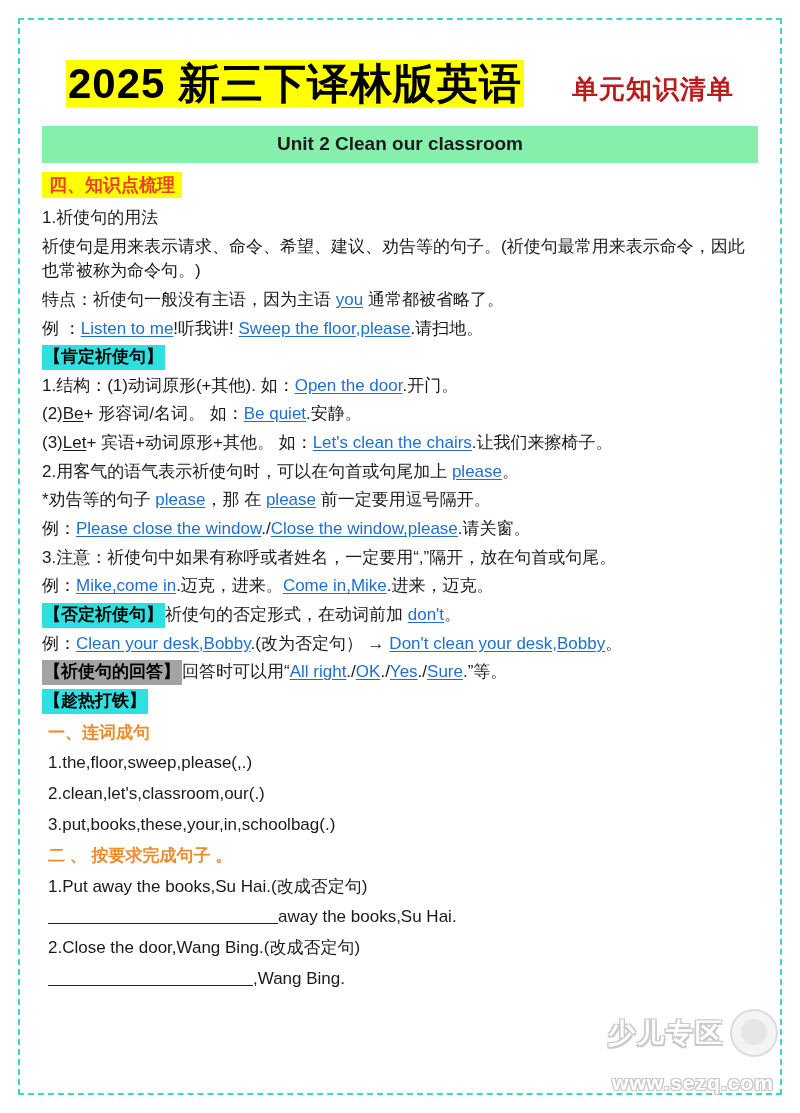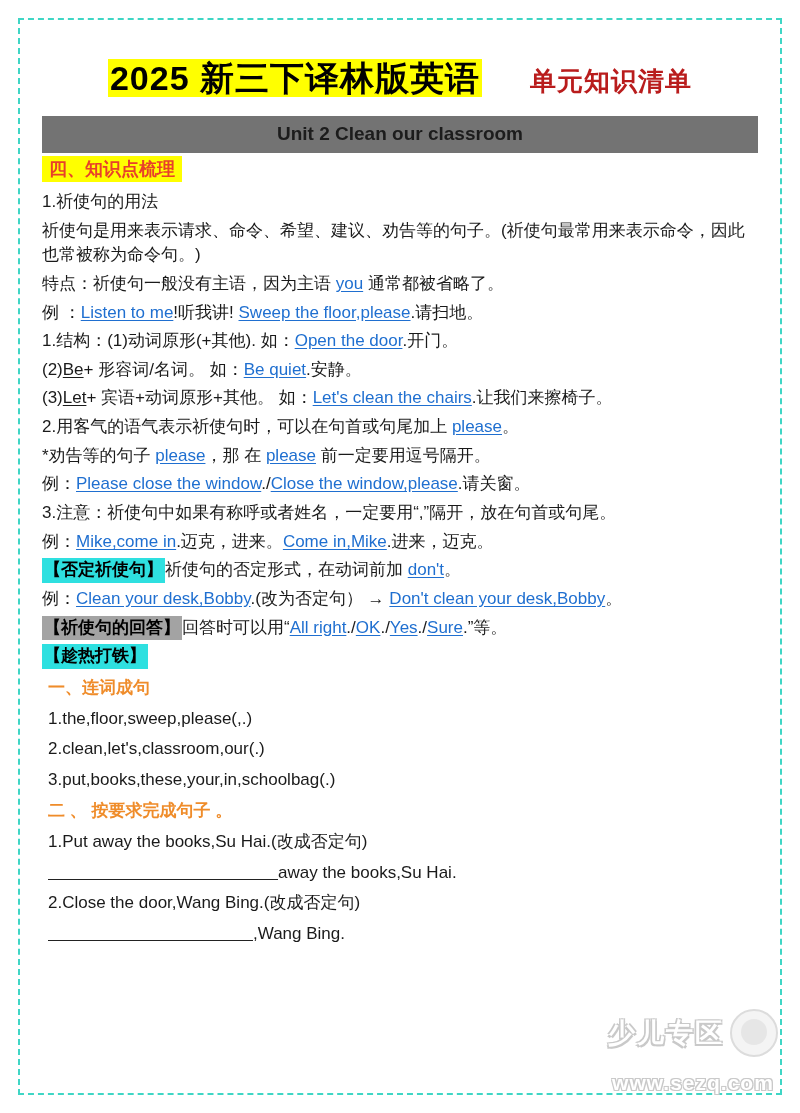--- a/index.html
+++ b/index.html
@@ -25,42 +25,42 @@
     box-sizing: border-box;
     padding: 14px 22px 0 22px;
   }
   .title-row {
     text-align: center;
     margin-top: 22px;
     margin-bottom: 14px;
     white-space: nowrap;
   }
   .title-a {
-    font-size: 34px;
+    font-size: 42px;
     font-weight: bold;
     background: #ffff00;
     color: #000;
     padding: 0 2px;
     letter-spacing: 1px;
   }
   .title-b {
     font-size: 26px;
     font-weight: bold;
     color: #b91c1c;
     letter-spacing: 1px;
     padding-left: 48px;
   }
   .unit-bar {
-    background: #737373;
+    background: #86efac;
     text-align: center;
     font-size: 19px;
     font-weight: bold;
     color: #1c1c1c;
     padding: 7px 0 8px 0;
-    margin-bottom: 0;
+    margin-bottom: 6px;
   }
   .sec-head {
     display: inline-block;
     background: #ffff00;
     color: #e8402a;
     font-weight: bold;
     font-size: 18px;
     padding: 1px 7px;
     margin: 3px 0 4px 0;
   }
@@ -191,20 +191,23 @@
   <p class="line">祈使句是用来表示请求、命令、希望、建议、劝告等的句子。(祈使句最常用来表示命令，因此也常被称为命令句。)</p>
 
   <p class="line">
     <span>特点：祈使句一般没有主语，因为主语 </span><span class="blue-u">you</span><span> 通常都被省略了。</span>
   </p>
 
   <p class="line">
     <span>例 ：</span><span class="blue-u">Listen to me</span><span>!听我讲!  </span><span class="blue-u">Sweep the floor,please</span><span>.请扫地。</span>
   </p>
 
+  <p class="line tight">
+    <span class="tag-cyan">【肯定祈使句】</span>
+  </p>
 
   <p class="line">
     <span>1.结构：(1)动词原形(+其他). 如：</span><span class="blue-u">Open the door</span><span>.开门。</span>
   </p>
 
   <p class="line">
     <span>(2)</span><span class="u">Be</span><span>+ 形容词/名词。 如：</span><span class="blue-u">Be quiet</span><span>.安静。</span>
   </p>
 
   <p class="line">

